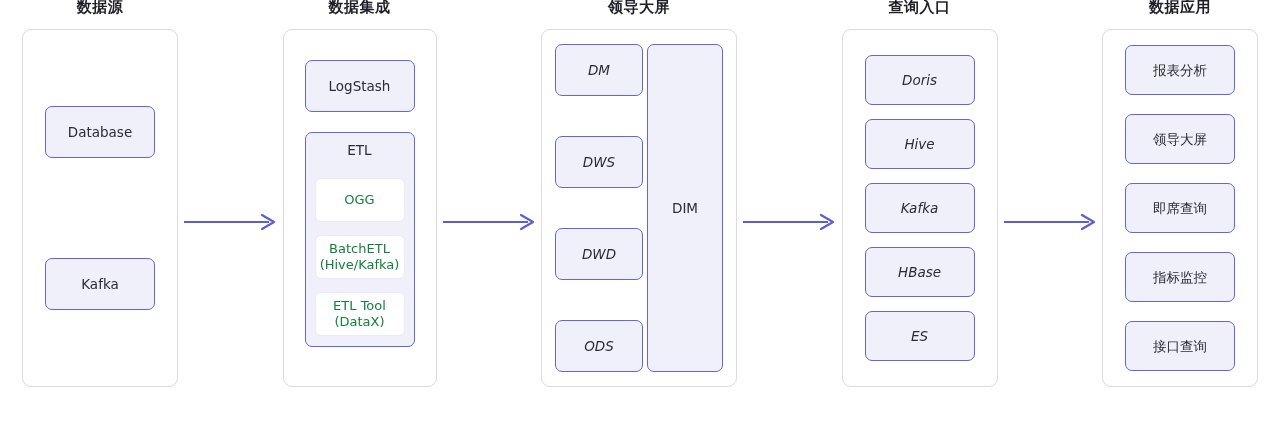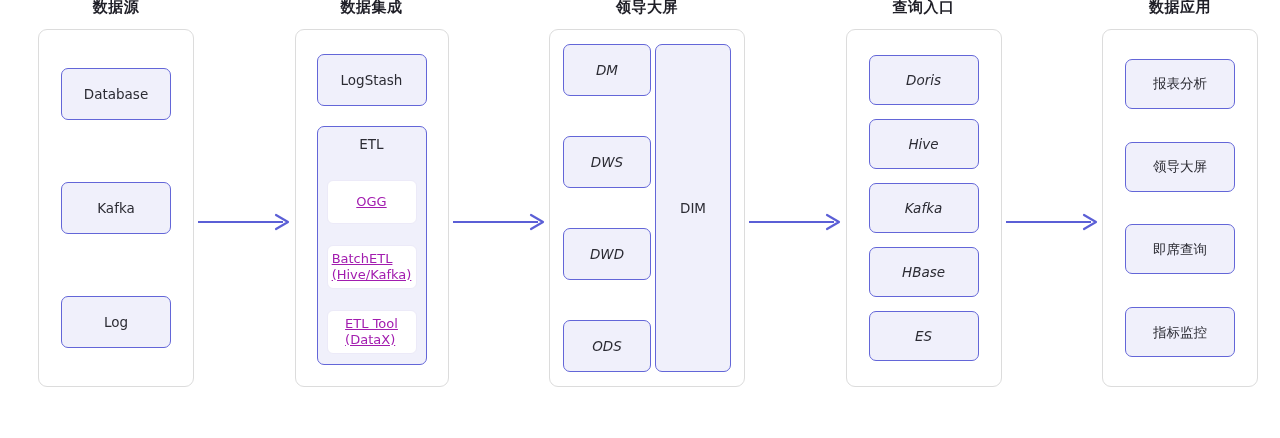--- a/index.html
+++ b/index.html
@@ -15,21 +15,20 @@
     overflow: hidden;
   }
 
   #diagram {
     position: relative;
     width: 1280px;
     height: 438px;
     display: flex;
     align-items: flex-start;
     box-sizing: border-box;
-    padding-left: 16px;
   }
 
   
   .stage {
     position: relative;
     display: flex;
     flex-direction: column;
     align-items: center;
     flex: 0 0 auto;
   }
@@ -84,57 +83,56 @@
   
   .col-integration .stage-box {
     width: 154px;
     padding: 14px 0;
     justify-content: flex-start;
     gap: 20px;
   }
   .col-integration .node-logstash {
     width: 110px;
     height: 52px;
-    margin-top: 10px;
+    margin-top: 16px;
   }
   .etl-group {
     width: 110px;
     border: 1.6px solid #6366d8;
     border-radius: 7px;
     background: #f0f0fb;
     box-sizing: border-box;
     padding: 8px 9px 10px 9px;
     display: flex;
     flex-direction: column;
     align-items: stretch;
-    gap: 21px;
+    gap: 13px;
   }
   .etl-group-label {
     text-align: center;
     font-size: 13.5px;
     color: #2b2b33;
     line-height: 1;
     padding: 3px 0 7px 0;
   }
   .etl-item {
     background: #ffffff;
     border: 1px solid #eceaf8;
     border-radius: 6px;
     min-height: 44px;
     display: flex;
     align-items: center;
     justify-content: center;
-    text-align: left;
+    text-align: center;
     font-size: 13px;
     line-height: 1.22;
-    color: #a21caf;
+    color: #15803d;
     white-space: pre-line;
     padding: 4px 2px;
     box-sizing: border-box;
-    text-decoration: underline;
   }
 
   
   .col-warehouse .stage-box {
     width: 196px;
     padding: 14px 13px;
     flex-direction: row;
     justify-content: space-between;
     align-items: stretch;
   }
@@ -201,21 +199,20 @@
 
 <div id="diagram">
 
   <div class="edge-pad-left"></div>
 
   <div class="stage col-source">
     <div class="stage-title">数据源</div>
     <div class="stage-box">
       <div class="node">Database</div>
       <div class="node">Kafka</div>
-      <div class="node">Log</div>
     </div>
   </div>
 
   <div class="flow-arrow">
     <svg width="92" height="18" viewBox="0 0 92 18" aria-hidden="true">
       <line x1="0" y1="9" x2="85" y2="9" stroke="#5b5fd6" stroke-width="2"></line>
       <polyline points="78,2 90,9 78,16" fill="none" stroke="#5b5fd6" stroke-width="2.2" stroke-linecap="round" stroke-linejoin="round"></polyline>
     </svg>
   </div>
 
@@ -279,18 +276,19 @@
     </svg>
   </div>
 
   <div class="stage col-application">
     <div class="stage-title">数据应用</div>
     <div class="stage-box">
       <div class="node">报表分析</div>
       <div class="node">领导大屏</div>
       <div class="node">即席查询</div>
       <div class="node">指标监控</div>
+      <div class="node">接口查询</div>
     </div>
   </div>
 
   <div class="edge-pad-right"></div>
 
 </div>
 
 </body></html>

